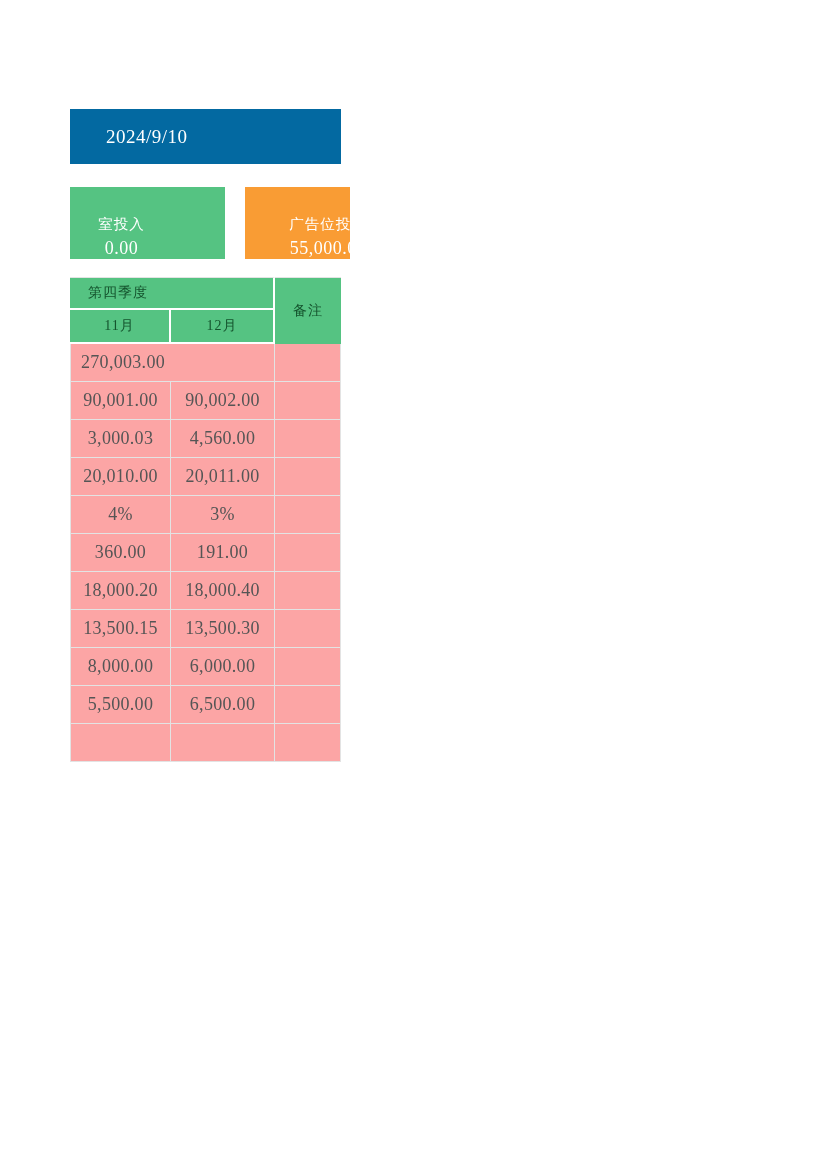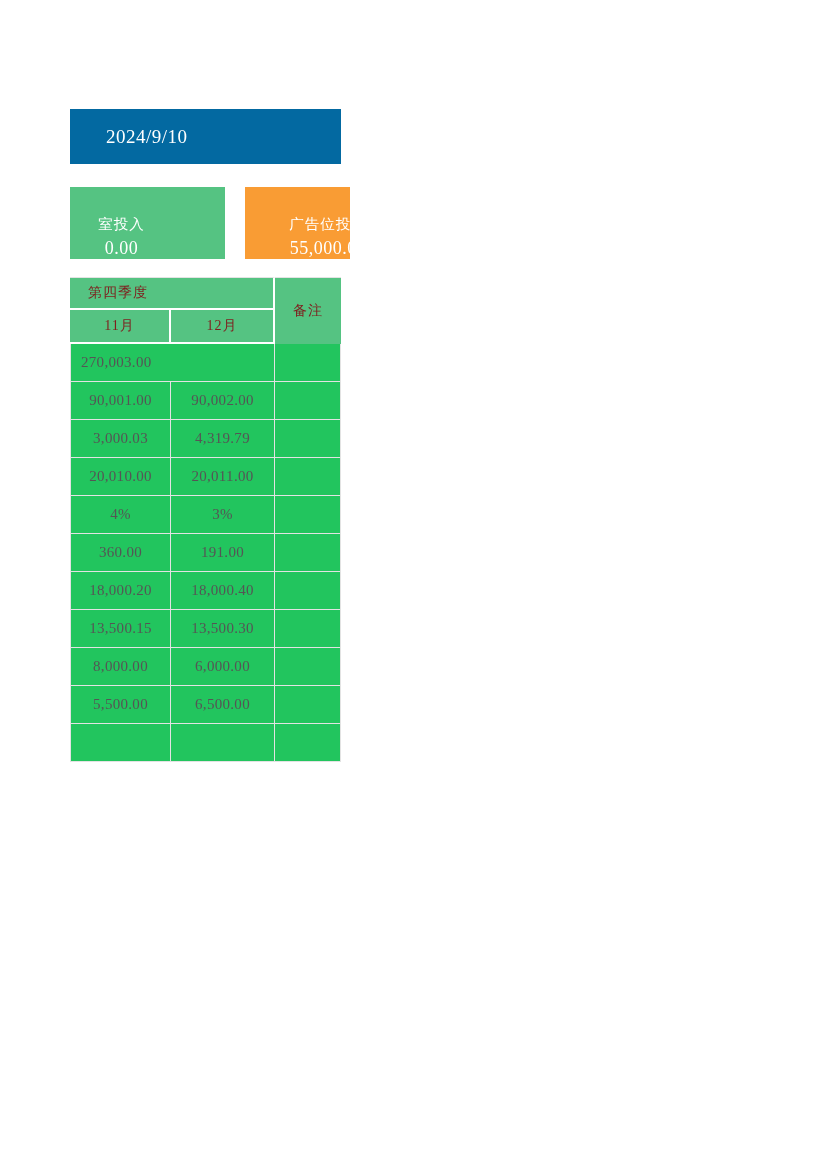--- a/index.html
+++ b/index.html
@@ -80,42 +80,42 @@
     position: absolute;
     left: 0;
     top: 277px;
     border-collapse: separate;
     border-spacing: 0;
     table-layout: fixed;
     width: 271px;
   }
   .data-table td {
     padding: 0;
-    font-size: 15px;
+    font-size: 18px;
     color: #555555;
     letter-spacing: 0.3px;
-    background: #22c55e;
+    background: #fca5a5;
     border-right: 1px solid #e3e3e3;
     border-bottom: 1px solid #e3e3e3;
     text-align: center;
     height: 37px;
     overflow: hidden;
     white-space: nowrap;
   }
   .data-table tr td:first-child {
     border-left: 1px solid #e3e3e3;
   }
   .data-table tr:first-child td {
     border-top: 1px solid #e3e3e3;
   }
 
   
   td.hdr {
     background: #55c382;
-    color: #7f1d1d;
+    color: #14532d;
     font-size: 14px;
     border-right: 2px solid #ffffff;
     border-bottom: 2px solid #ffffff;
     border-left: none !important;
     letter-spacing: 1px;
   }
   td.hdr-quarter {
     text-align: left;
     padding-left: 18px;
     height: 30px;
@@ -176,21 +176,21 @@
           <td class="merged-total" colspan="2">270,003.00</td>
           <td></td>
         </tr>
         <tr>
           <td>90,001.00</td>
           <td>90,002.00</td>
           <td></td>
         </tr>
         <tr>
           <td>3,000.03</td>
-          <td>4,319.79</td>
+          <td>4,560.00</td>
           <td></td>
         </tr>
         <tr>
           <td>20,010.00</td>
           <td>20,011.00</td>
           <td></td>
         </tr>
         <tr>
           <td>4%</td>
           <td>3%</td>

